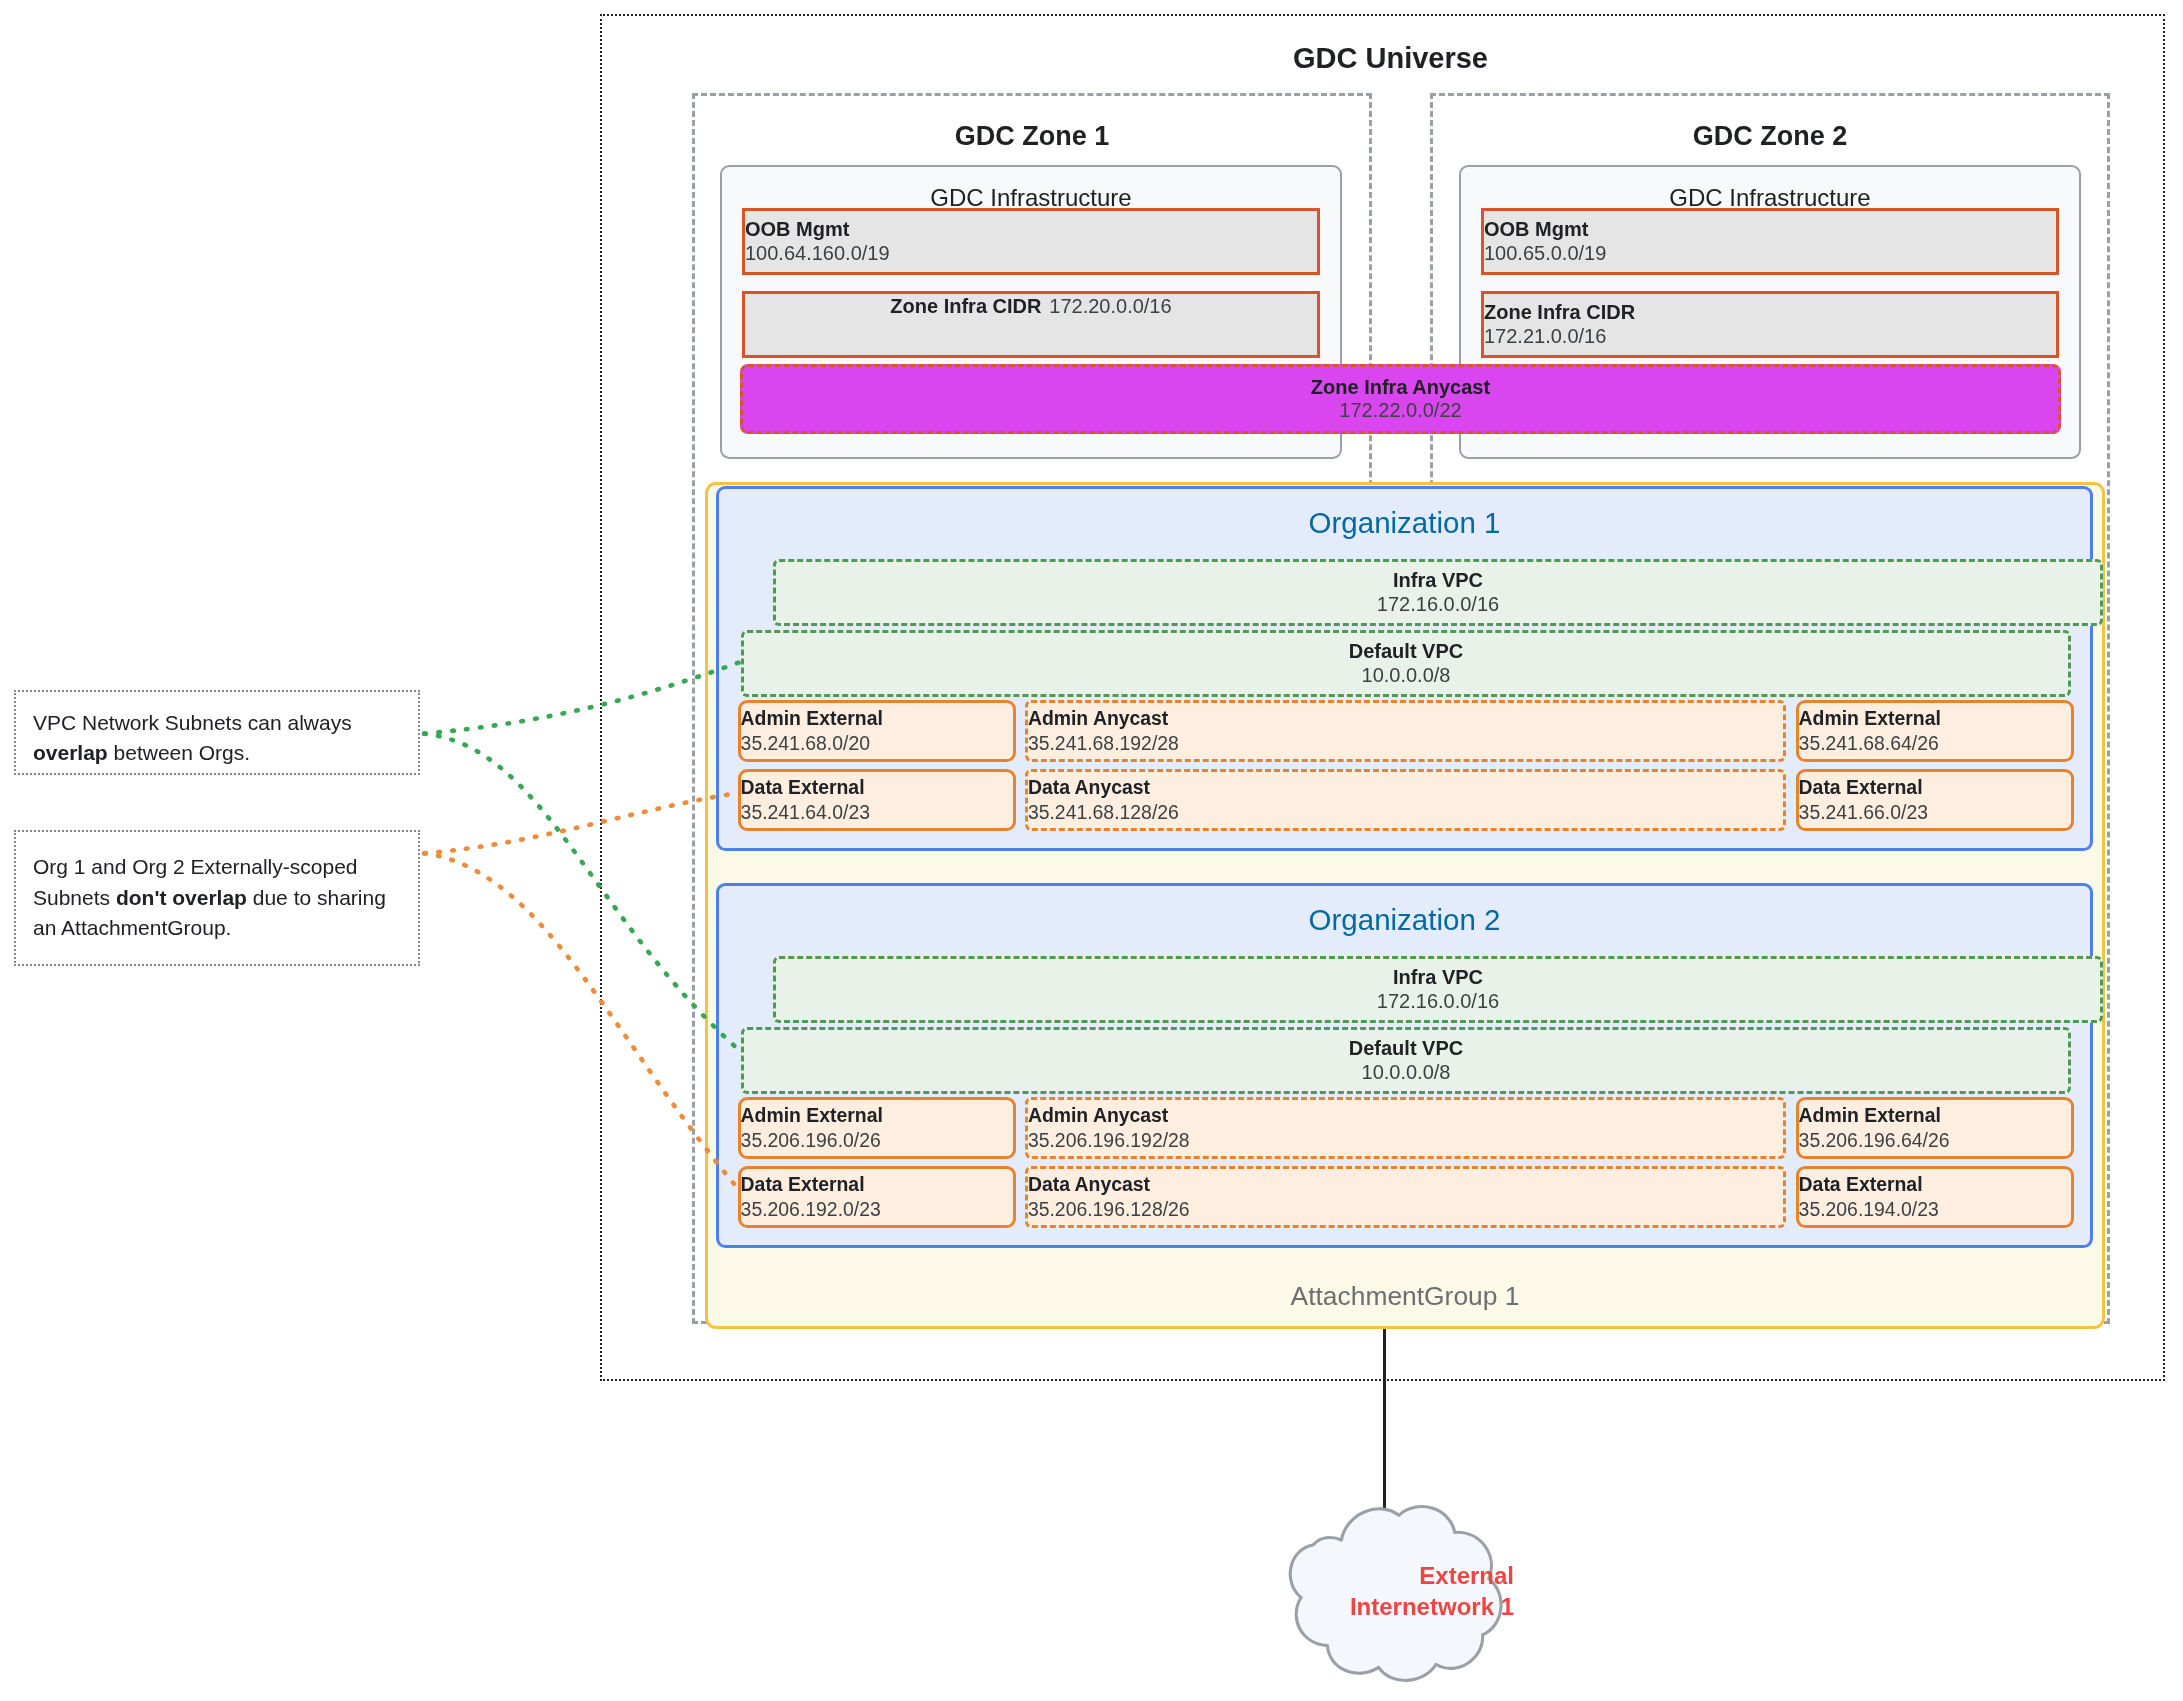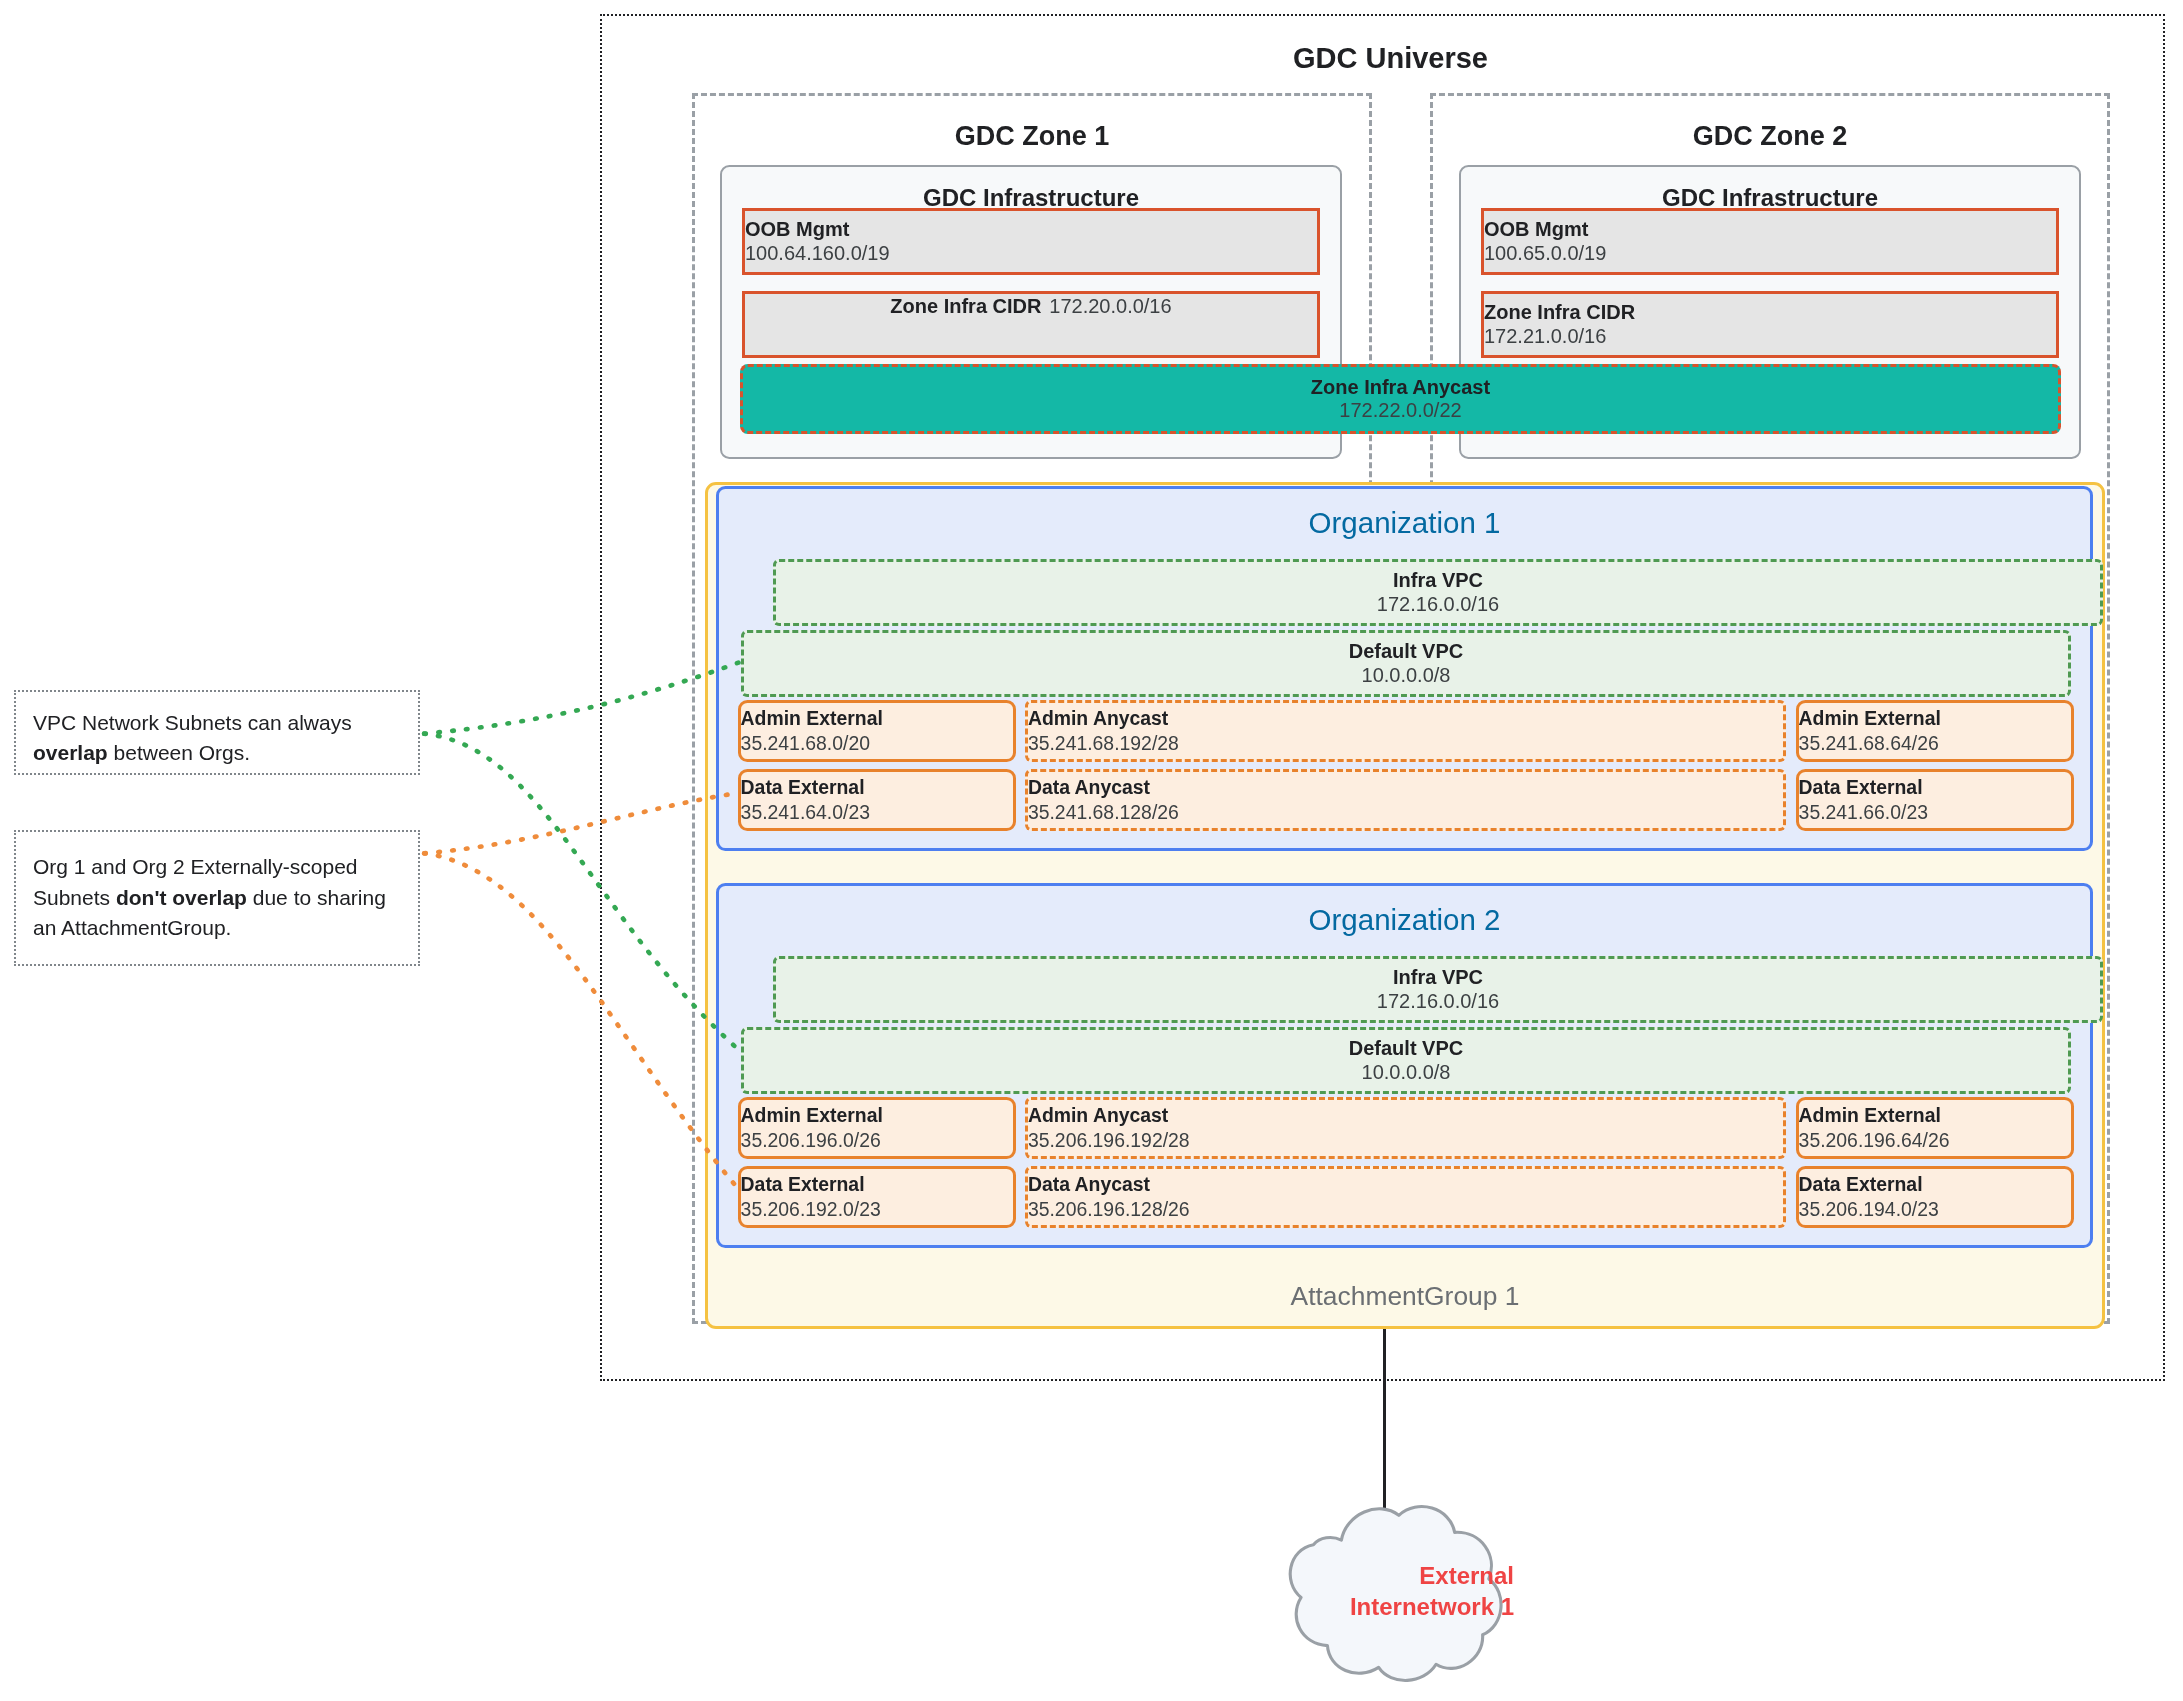--- a/index.html
+++ b/index.html
@@ -75,21 +75,21 @@
     box-sizing: border-box;
     z-index: 3;
   }
   .infra-1 { left: 720px; width: 622px; }
   .infra-2 { left: 1459px; width: 622px; }
   .infra-title {
     position: absolute;
     left: 0; right: 0; top: 17px;
     text-align: center;
     font-size: 24px;
-    font-weight: bold;
+    font-weight: normal;
     color: #202124;
   }
 
   .infra-box {
     position: absolute;
     background: #e5e5e5;
     border: 3.1px solid #d9532c;
     border-radius: 0;
     box-sizing: border-box;
     display: flex;
@@ -113,21 +113,21 @@
 
   .oob-1   { left: 742px;  top: 208px; width: 578px; height: 67px; }
   .cidr-1  { left: 742px;  top: 291px; width: 578px; height: 67px; }
   .oob-2   { left: 1481px; top: 208px; width: 578px; height: 67px; }
   .cidr-2  { left: 1481px; top: 291px; width: 578px; height: 67px; }
 
   .anycast-zone {
     position: absolute;
     left: 740px; top: 364px;
     width: 1321px; height: 70px;
-    background: #14b8a6;
+    background: #d946ef;
     border: 3.1px dashed #d9532c;
     border-radius: 7.8px;
     box-sizing: border-box;
     display: flex;
     flex-direction: column;
     align-items: center;
     justify-content: center;
     z-index: 4;
   }
 

